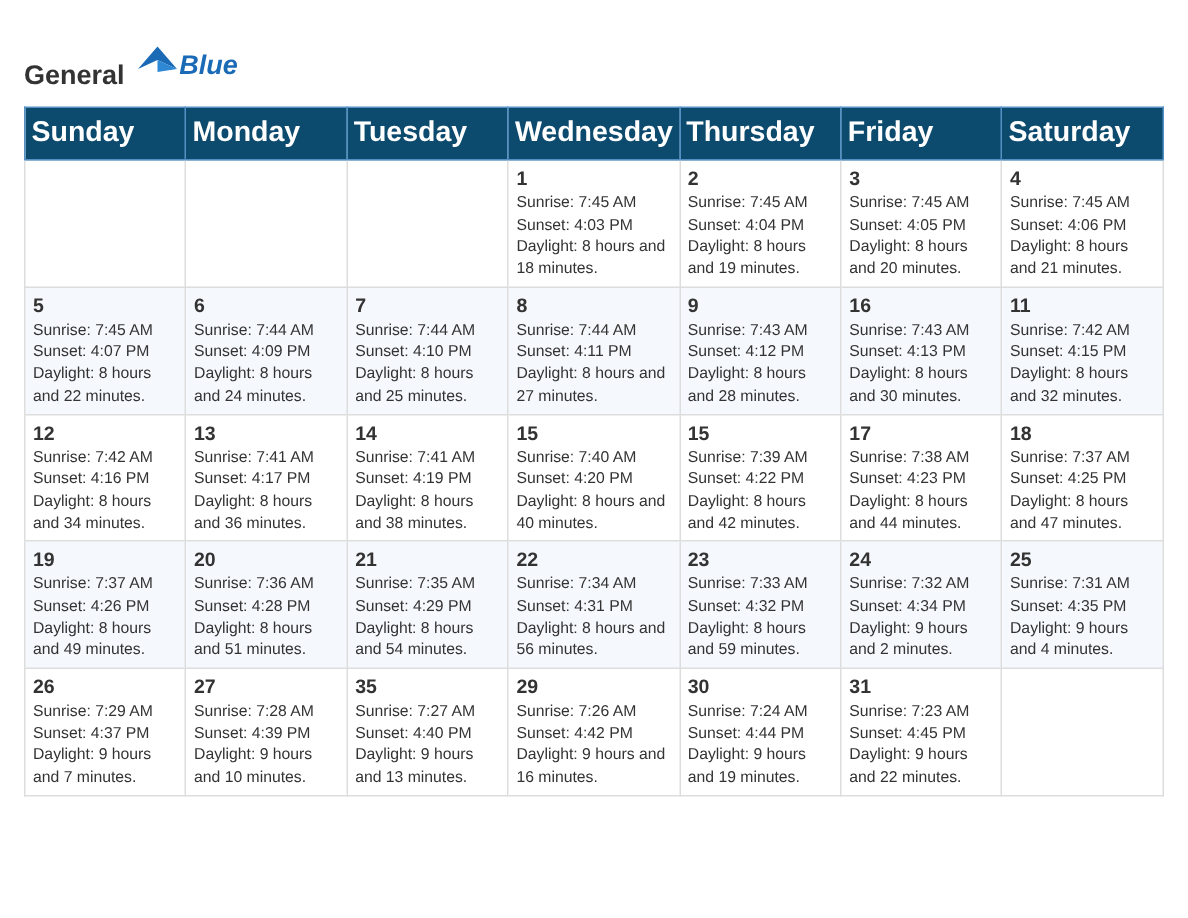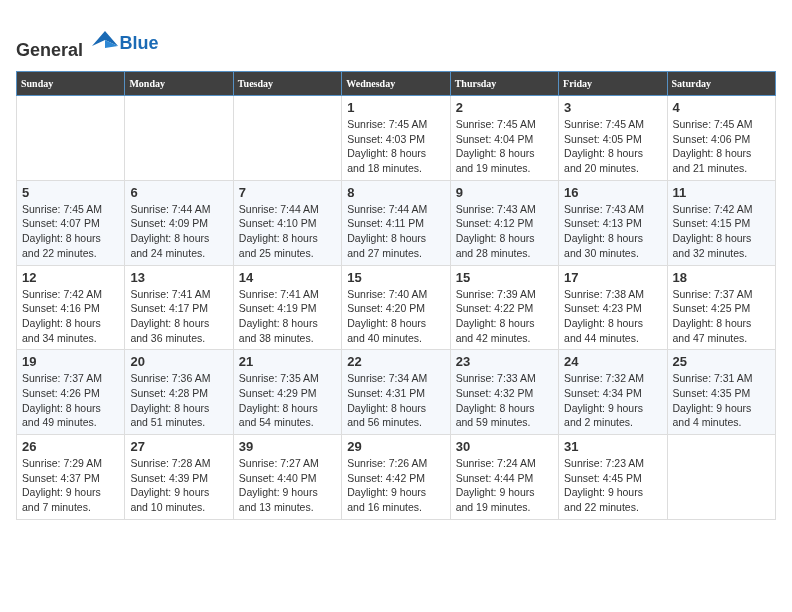--- a/index.html
+++ b/index.html
@@ -23,20 +23,21 @@
     }
     .logo-text-general {
       font-size: 18px;
       font-weight: bold;
       color: #333;
     }
     .logo-text-blue {
       font-size: 18px;
       font-weight: bold;
       color: #1a6ab5;
+      font-style: italic;
     }
     .logo-bird {
       width: 30px;
       height: 30px;
       margin-left: 2px;
     }
     .title-section {
       text-align: right;
     }
     .calendar-title {
@@ -47,28 +48,27 @@
     .calendar-subtitle {
       font-size: 14px;
       color: #555;
     }
     .calendar-table {
       width: 100%;
       border-collapse: collapse;
       border: 1px solid #ccc;
     }
     .calendar-table th {
-      background-color: #404040;
+      background-color: #0c4a6e;
       color: #fff;
-      font-size: 10px;
+      font-size: 19px;
       font-weight: bold;
       padding: 6px 4px;
       text-align: left;
       border: 1px solid #5590c4;
-      font-family: Liberation Serif, serif;
     }
     .calendar-table td {
       width: 108px;
       vertical-align: top;
       padding: 4px 5px;
       border: 1px solid #ddd;
       background: #fff;
       min-height: 80px;
     }
     .calendar-table tr:nth-child(even) td {
@@ -235,21 +235,21 @@
       <tr>
         <td>
           <span class="day-number">26</span>
           <div class="day-info">Sunrise: 7:29 AM<br>Sunset: 4:37 PM<br>Daylight: 9 hours and 7 minutes.</div>
         </td>
         <td>
           <span class="day-number">27</span>
           <div class="day-info">Sunrise: 7:28 AM<br>Sunset: 4:39 PM<br>Daylight: 9 hours and 10 minutes.</div>
         </td>
         <td>
-          <span class="day-number">39</span>
+          <span class="day-number">35</span>
           <div class="day-info">Sunrise: 7:27 AM<br>Sunset: 4:40 PM<br>Daylight: 9 hours and 13 minutes.</div>
         </td>
         <td>
           <span class="day-number">29</span>
           <div class="day-info">Sunrise: 7:26 AM<br>Sunset: 4:42 PM<br>Daylight: 9 hours and 16 minutes.</div>
         </td>
         <td>
           <span class="day-number">30</span>
           <div class="day-info">Sunrise: 7:24 AM<br>Sunset: 4:44 PM<br>Daylight: 9 hours and 19 minutes.</div>
         </td>

